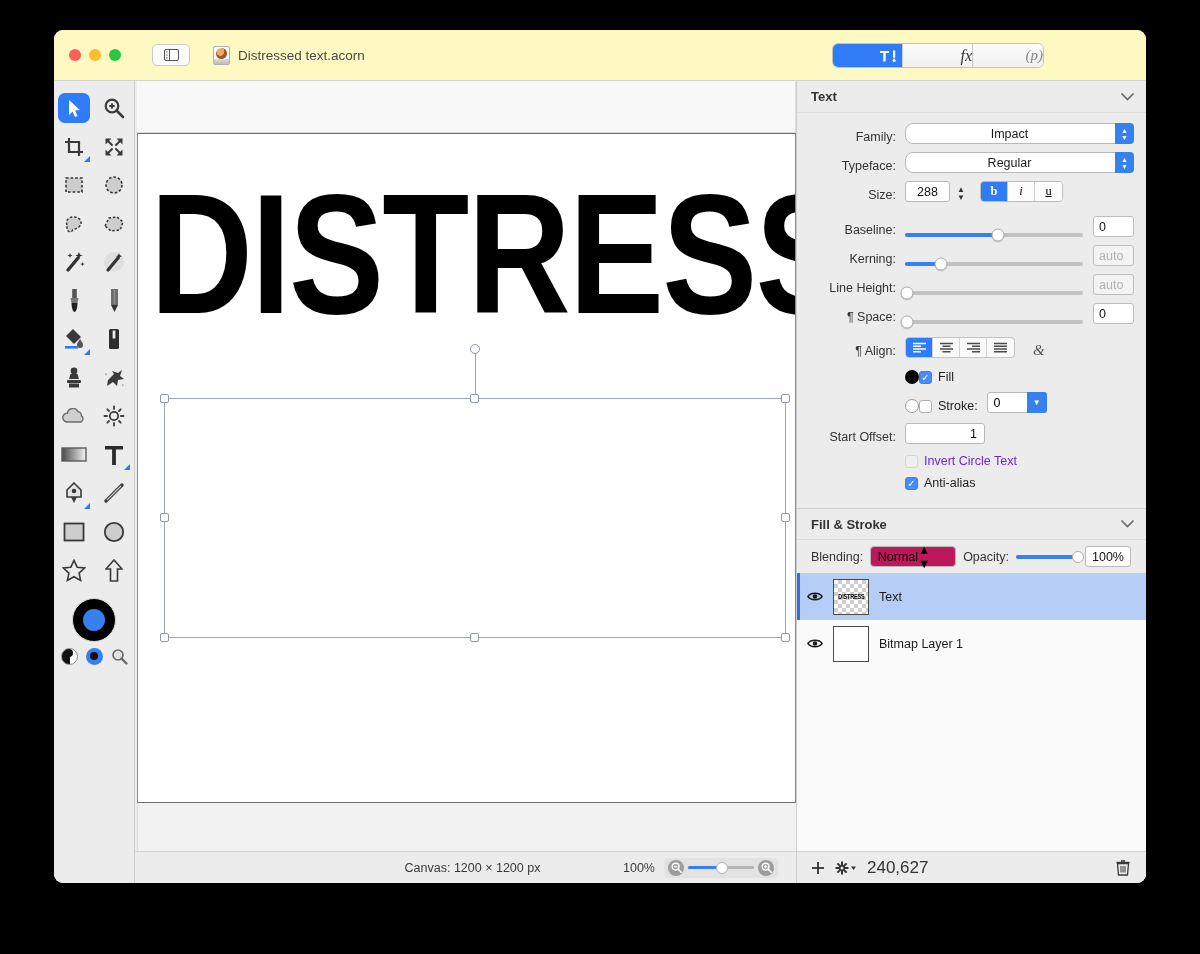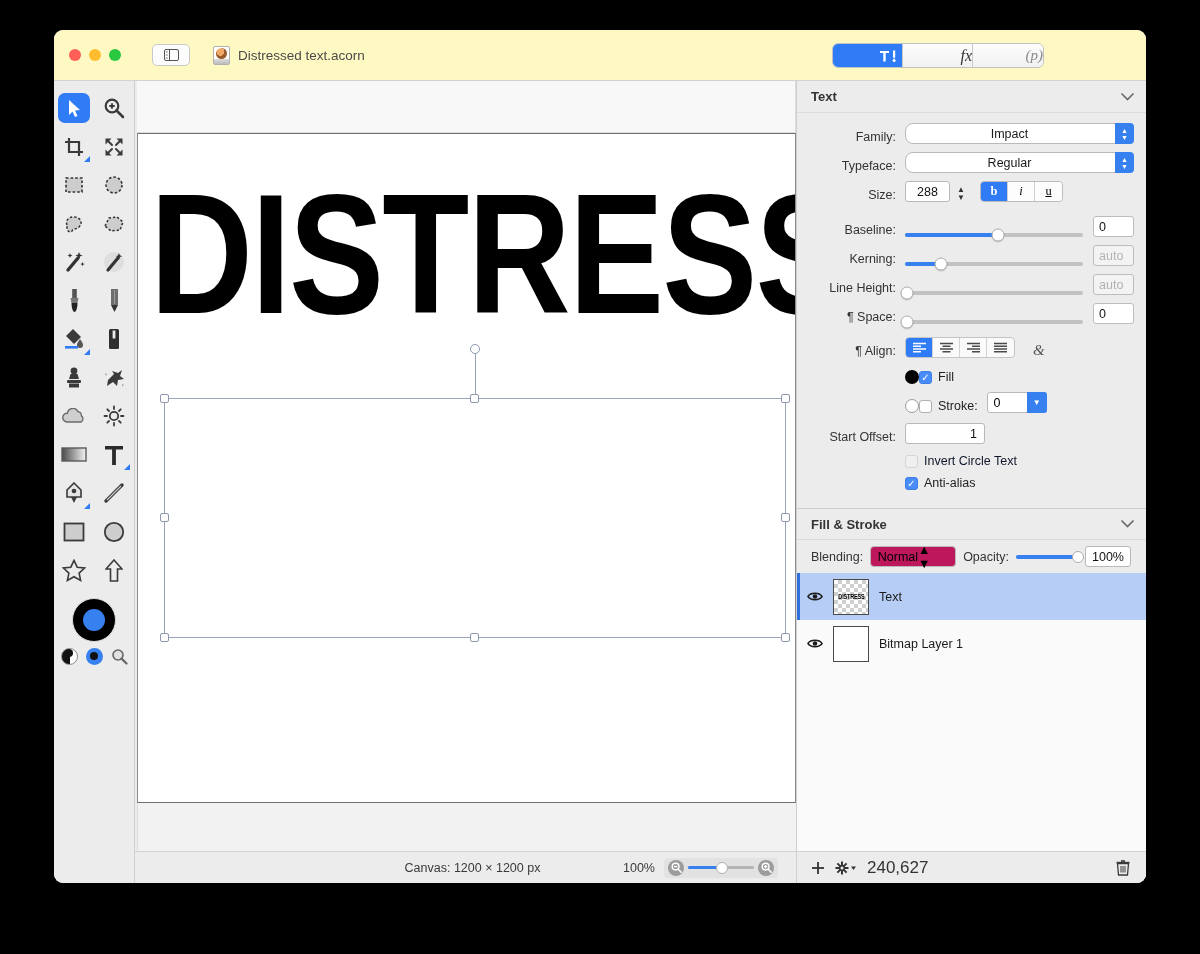--- a/index.html
+++ b/index.html
@@ -311,21 +311,21 @@
   .swatch-dot.empty { background: #fff; border: 1px solid #9b9b9b; }
   .cbx {
     width: 13px; height: 13px; border-radius: 3px;
     border: 1px solid #b0b0b0; background: #fff;
     display: flex; align-items: center; justify-content: center;
     font-size: 10px; color: #fff;
   }
   .cbx.on { background: #4a8cf7; border-color: #3c7ee8; }
   .cbx.dis { background: #f0f0f0; border-color: #d5d5d5; }
   .ck-label { font-size: 12.5px; color: #222; margin-left: 6px; }
-  .ck-label.dim { color: #0f172a; }
+  .ck-label.dim { color: #6d28d9; }
   .strokebox {
     width: 60px; height: 21px; background: #fff;
     border: 1px solid #b9b9b9; border-radius: 3px;
     display: flex; align-items: center; padding-left: 6px;
     font-size: 12.5px; position: relative;
   }
   .strokebox .dd {
     position: absolute; right: -1px; top: -1px; bottom: -1px; width: 20px;
     background: #3680f0; border-radius: 0 3px 3px 0;
     display: flex; align-items: center; justify-content: center;

